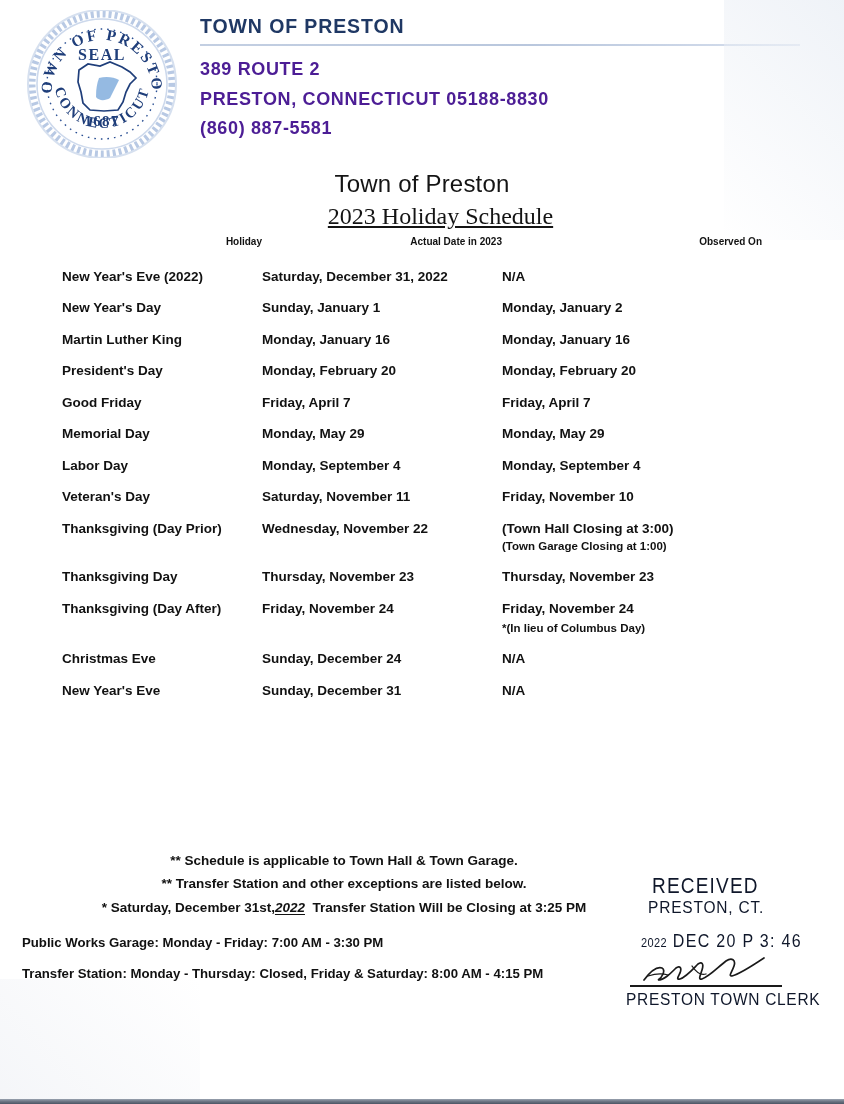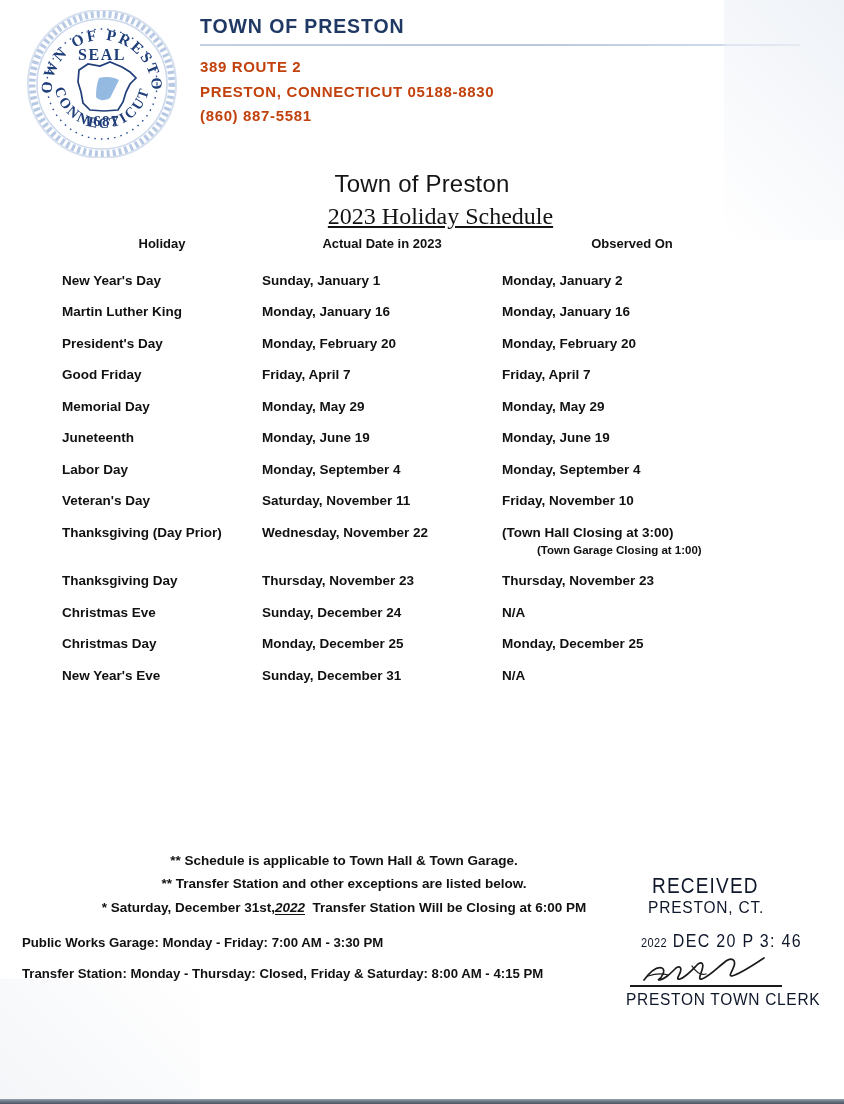--- a/index.html
+++ b/index.html
@@ -44,24 +44,24 @@
     line-height: 1.1;
   }
   .lh-rule {
     margin-top: 7px;
     width: 600px;
     height: 2px;
     background: linear-gradient(to right, #c3cfe2 0%, #b9c7dd 55%, #d8e0ee 100%);
   }
   .lh-addr {
     margin-top: 9px;
-    font-size: 15px;
+    font-size: 18px;
     font-weight: bold;
     letter-spacing: 0.65px;
-    color: #c2410c;
+    color: #4c1d95;
     line-height: 1.62;
   }
 
   
   #doc-title {
     position: absolute;
     left: 0; top: 168px;
     width: 844px;
     text-align: center;
   }
@@ -92,25 +92,25 @@
     border-collapse: collapse;
     width: 700px;
     margin-left: 62px;
   }
   #sched th, #sched td {
     vertical-align: top;
     padding: 0;
     text-align: left;
   }
   #sched th {
-    font-size: 13px;
+    font-size: 10px;
     font-weight: bold;
     color: #111;
     padding-bottom: 22px;
-    text-align: center;
+    text-align: right;
   }
   .col-h  { width: 200px; }
   .col-a  { width: 240px; }
   .col-o  { width: 260px; }
   th.col-h { text-align: center; padding-right: 54px; }
   th.col-a { text-align: left; padding-left: 38px; }
   th.col-o { text-align: left; padding-left: 18px; }
 
   #sched td {
     font-size: 13.5px;
@@ -122,21 +122,20 @@
   td.c-holiday { padding-left: 12px; }
   td.c-actual  { padding-left: 3px; }
   td.c-obs     { padding-left: 0px; }
   tr.gap-before td { padding-top: 14px; }
   .subnote {
     display: block;
     font-size: 11.5px;
     font-weight: bold;
     margin-top: 4px;
     line-height: 1.3;
-    margin-left: 35px;
   }
   .subnote.tight { margin-top: 2px; }
 
   
   #footnotes {
     position: absolute;
     left: 0; top: 849px;
     width: 688px;
     text-align: center;
     font-size: 13.5px;
@@ -304,20 +303,25 @@
     <table>
       <thead>
         <tr>
           <th class="col-h">Holiday</th>
           <th class="col-a">Actual Date in 2023</th>
           <th class="col-o">Observed On</th>
         </tr>
       </thead>
       <tbody id="sched-body">
           <tr>
+            <td class="c-holiday">New Year's Eve (2022)</td>
+            <td class="c-actual">Saturday, December 31, 2022</td>
+            <td class="c-obs"><span>N/A</span></td>
+          </tr>
+          <tr>
             <td class="c-holiday">New Year's Day</td>
             <td class="c-actual">Sunday, January 1</td>
             <td class="c-obs"><span>Monday, January 2</span></td>
           </tr>
           <tr>
             <td class="c-holiday">Martin Luther King</td>
             <td class="c-actual">Monday, January 16</td>
             <td class="c-obs"><span>Monday, January 16</span></td>
           </tr>
           <tr>
@@ -329,68 +333,63 @@
             <td class="c-holiday">Good Friday</td>
             <td class="c-actual">Friday, April 7</td>
             <td class="c-obs"><span>Friday, April 7</span></td>
           </tr>
           <tr class="gap-before">
             <td class="c-holiday">Memorial Day</td>
             <td class="c-actual">Monday, May 29</td>
             <td class="c-obs"><span>Monday, May 29</span></td>
           </tr>
           <tr>
-            <td class="c-holiday">Juneteenth</td>
-            <td class="c-actual">Monday, June 19</td>
-            <td class="c-obs"><span>Monday, June 19</span></td>
-          </tr>
-          <tr>
             <td class="c-holiday">Labor Day</td>
             <td class="c-actual">Monday, September 4</td>
             <td class="c-obs"><span>Monday, September 4</span></td>
           </tr>
           <tr>
             <td class="c-holiday">Veteran's Day</td>
             <td class="c-actual">Saturday, November 11</td>
             <td class="c-obs"><span>Friday, November 10</span></td>
           </tr>
           <tr>
             <td class="c-holiday">Thanksgiving (Day Prior)</td>
             <td class="c-actual">Wednesday, November 22</td>
             <td class="c-obs"><span>(Town Hall Closing at 3:00)</span><span class="subnote tight">(Town Garage Closing at 1:00)</span></td>
           </tr>
           <tr class="gap-before">
             <td class="c-holiday">Thanksgiving Day</td>
             <td class="c-actual">Thursday, November 23</td>
             <td class="c-obs"><span>Thursday, November 23</span></td>
           </tr>
+          <tr>
+            <td class="c-holiday">Thanksgiving (Day After)</td>
+            <td class="c-actual">Friday, November 24</td>
+            <td class="c-obs"><span>Friday, November 24</span><span class="subnote">*(In lieu of Columbus Day)</span></td>
+          </tr>
           <tr class="gap-before">
             <td class="c-holiday">Christmas Eve</td>
             <td class="c-actual">Sunday, December 24</td>
             <td class="c-obs"><span>N/A</span></td>
           </tr>
           <tr>
-            <td class="c-holiday">Christmas Day</td>
-            <td class="c-actual">Monday, December 25</td>
-            <td class="c-obs"><span>Monday, December 25</span></td>
-          </tr>
-          <tr>
             <td class="c-holiday">New Year's Eve</td>
             <td class="c-actual">Sunday, December 31</td>
             <td class="c-obs"><span>N/A</span></td>
           </tr>
         </tbody>
     </table>
   </div>
 
   <div id="footnotes">
     <div class="fn">** Schedule is applicable to Town Hall &amp; Town Garage.</div>
     <div class="fn">** Transfer Station and other exceptions are listed below.</div>
     <div class="fn">
-      <span>* Saturday, December 31st,</span><span class="fn-year">2022</span>&nbsp;&nbsp;<span class="fn-tail">Transfer Station Will be Closing at 6:00 PM</span>
+      <span>* Saturday, December 31st,</span><span class="fn-year">2022</span>&nbsp;&nbsp;<span class="fn-tail">Transfer Station Will be Closing at 3:25 PM</span>
     </div>
   </div>
 
   <div id="hours">
     <div>Public Works Garage:  Monday - Friday: 7:00 AM - 3:30 PM</div>
     <div>Transfer Station:  Monday - Thursday: Closed, Friday &amp; Saturday: 8:00 AM - 4:15 PM</div>
   </div>
 
   <div id="stamp">
     <div class="stamp-received">RECEIVED</div>

